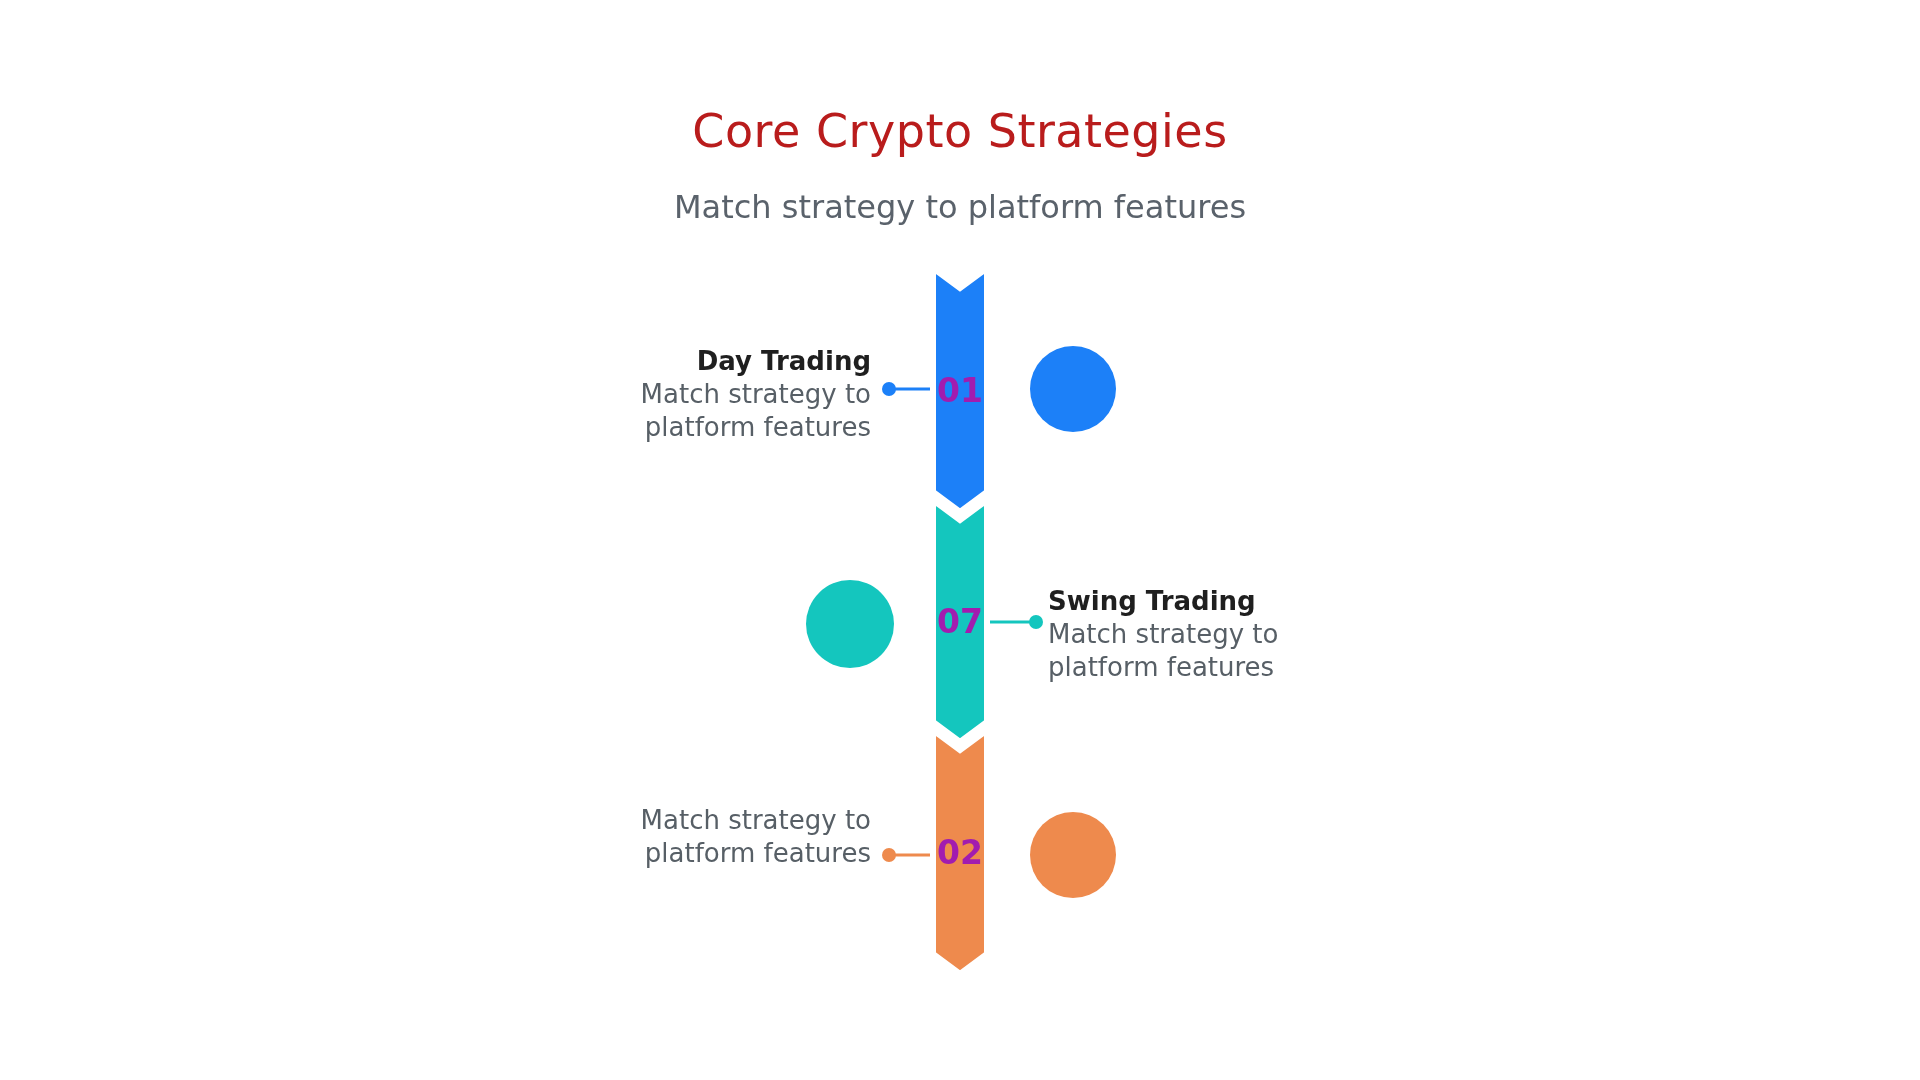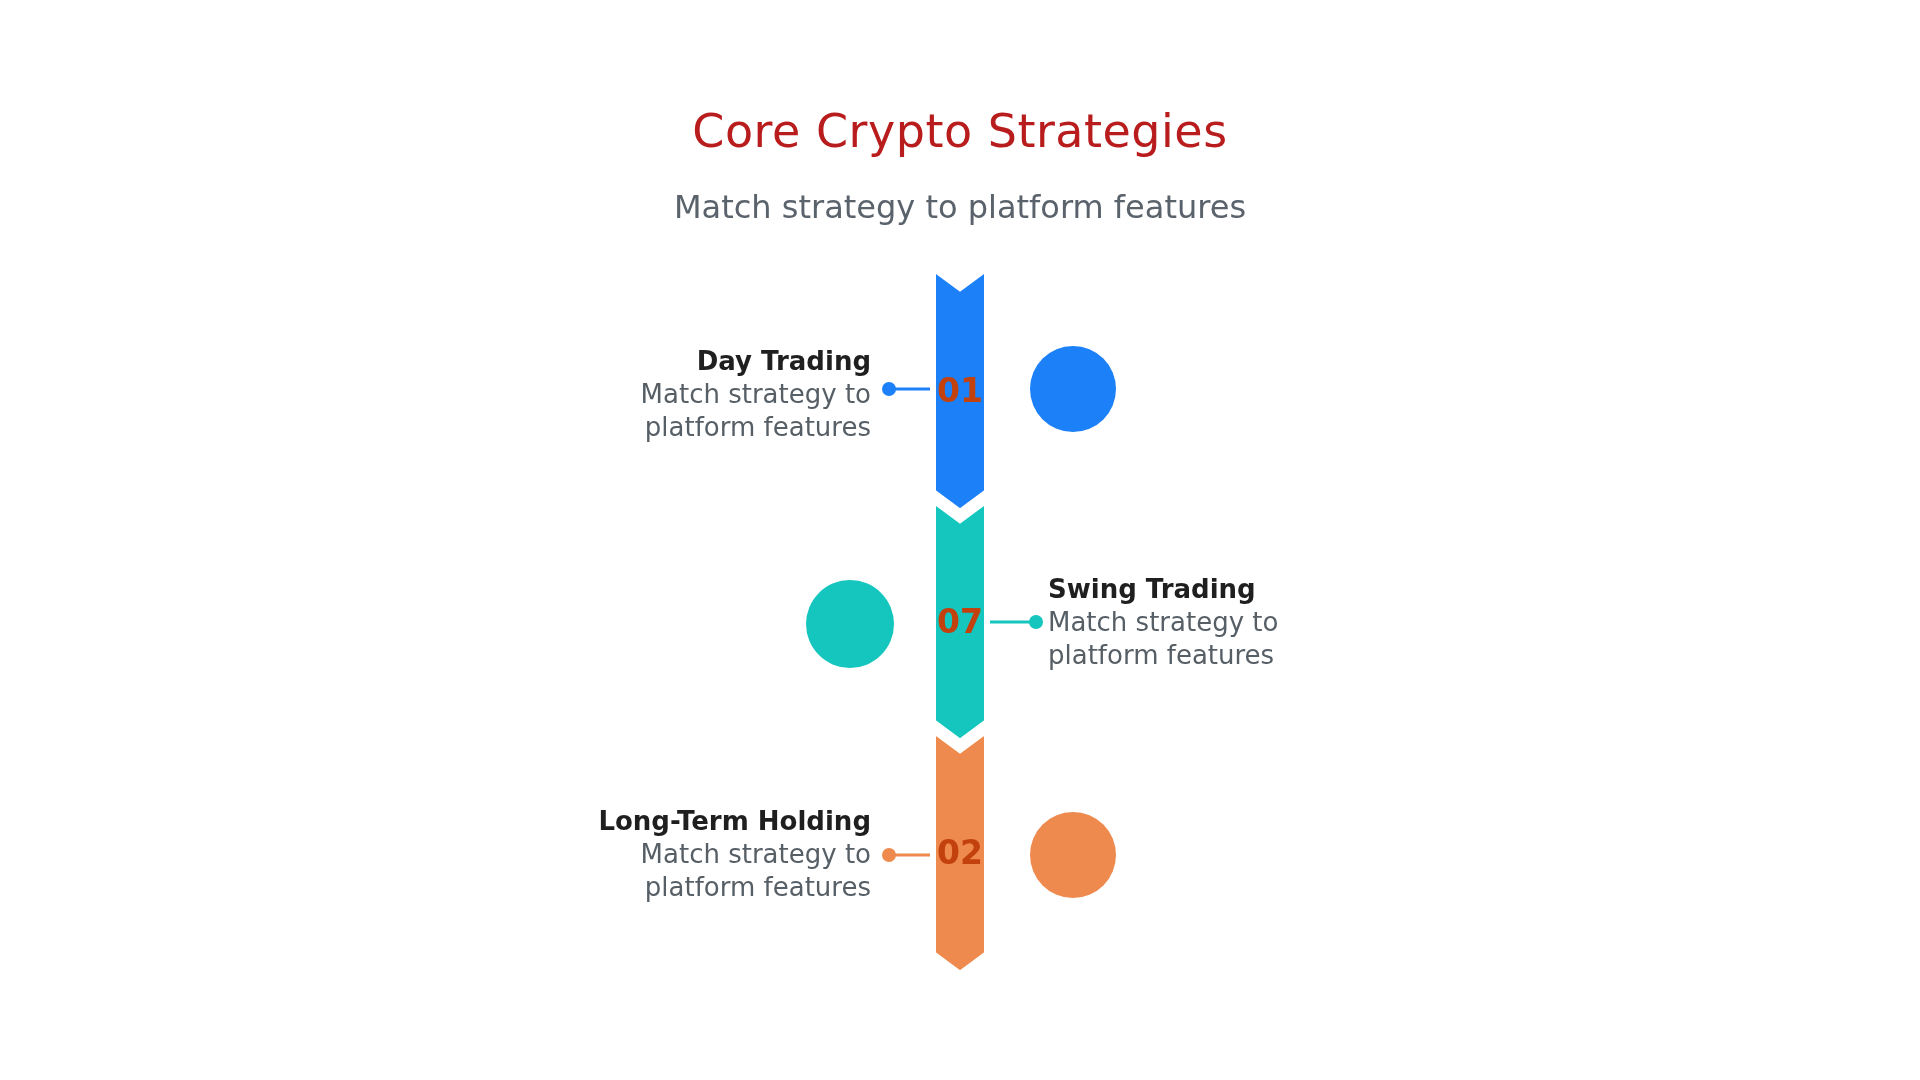--- a/index.html
+++ b/index.html
@@ -42,34 +42,34 @@
     left: 0;
     top: 0;
   }
   .step-number {
     position: absolute;
     left: 933px;
     width: 54px;
     text-align: center;
     font-size: 33px;
     font-weight: bold;
-    color: #c2410c;
+    color: #a21caf;
     line-height: 1;
   }
   .step-number.n1 { top: 374px; }
   .step-number.n2 { top: 605px; }
   .step-number.n3 { top: 836px; }
   .step-text {
     position: absolute;
     width: 300px;
   }
   .step-text.align-right { right: 1049px; text-align: right; }
   .step-text.align-left  { left: 1048px;  text-align: left;  }
   .step-text.t1 { top: 344px; }
-  .step-text.t2 { top: 572px; }
+  .step-text.t2 { top: 584px; }
   .step-text.t3 { top: 804px; }
   .step-label {
     font-size: 26px;
     font-weight: bold;
     color: #1F1F1F;
     line-height: 34px;
     white-space: nowrap;
   }
   .step-desc {
     font-size: 26px;
@@ -113,17 +113,16 @@
     <div class="step-label">Day Trading</div>
     <div class="step-desc">Match strategy to platform features</div>
   </div>
 
   <div class="step-text t2 align-left">
     <div class="step-label">Swing Trading</div>
     <div class="step-desc">Match strategy to platform features</div>
   </div>
 
   <div class="step-text t3 align-right">
-    <div class="step-label">Long-Term Holding</div>
     <div class="step-desc">Match strategy to platform features</div>
   </div>
 
 </div>
 
 </body></html>

